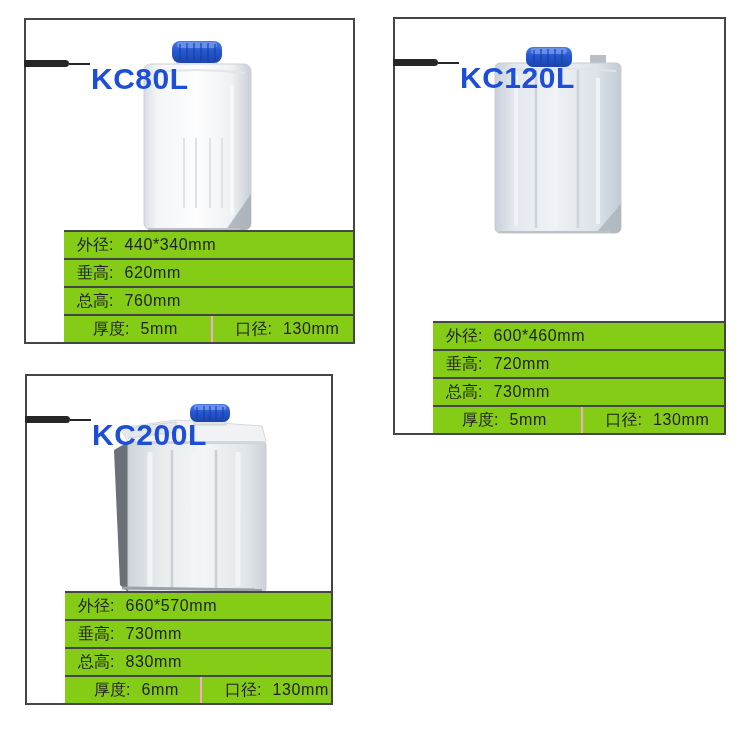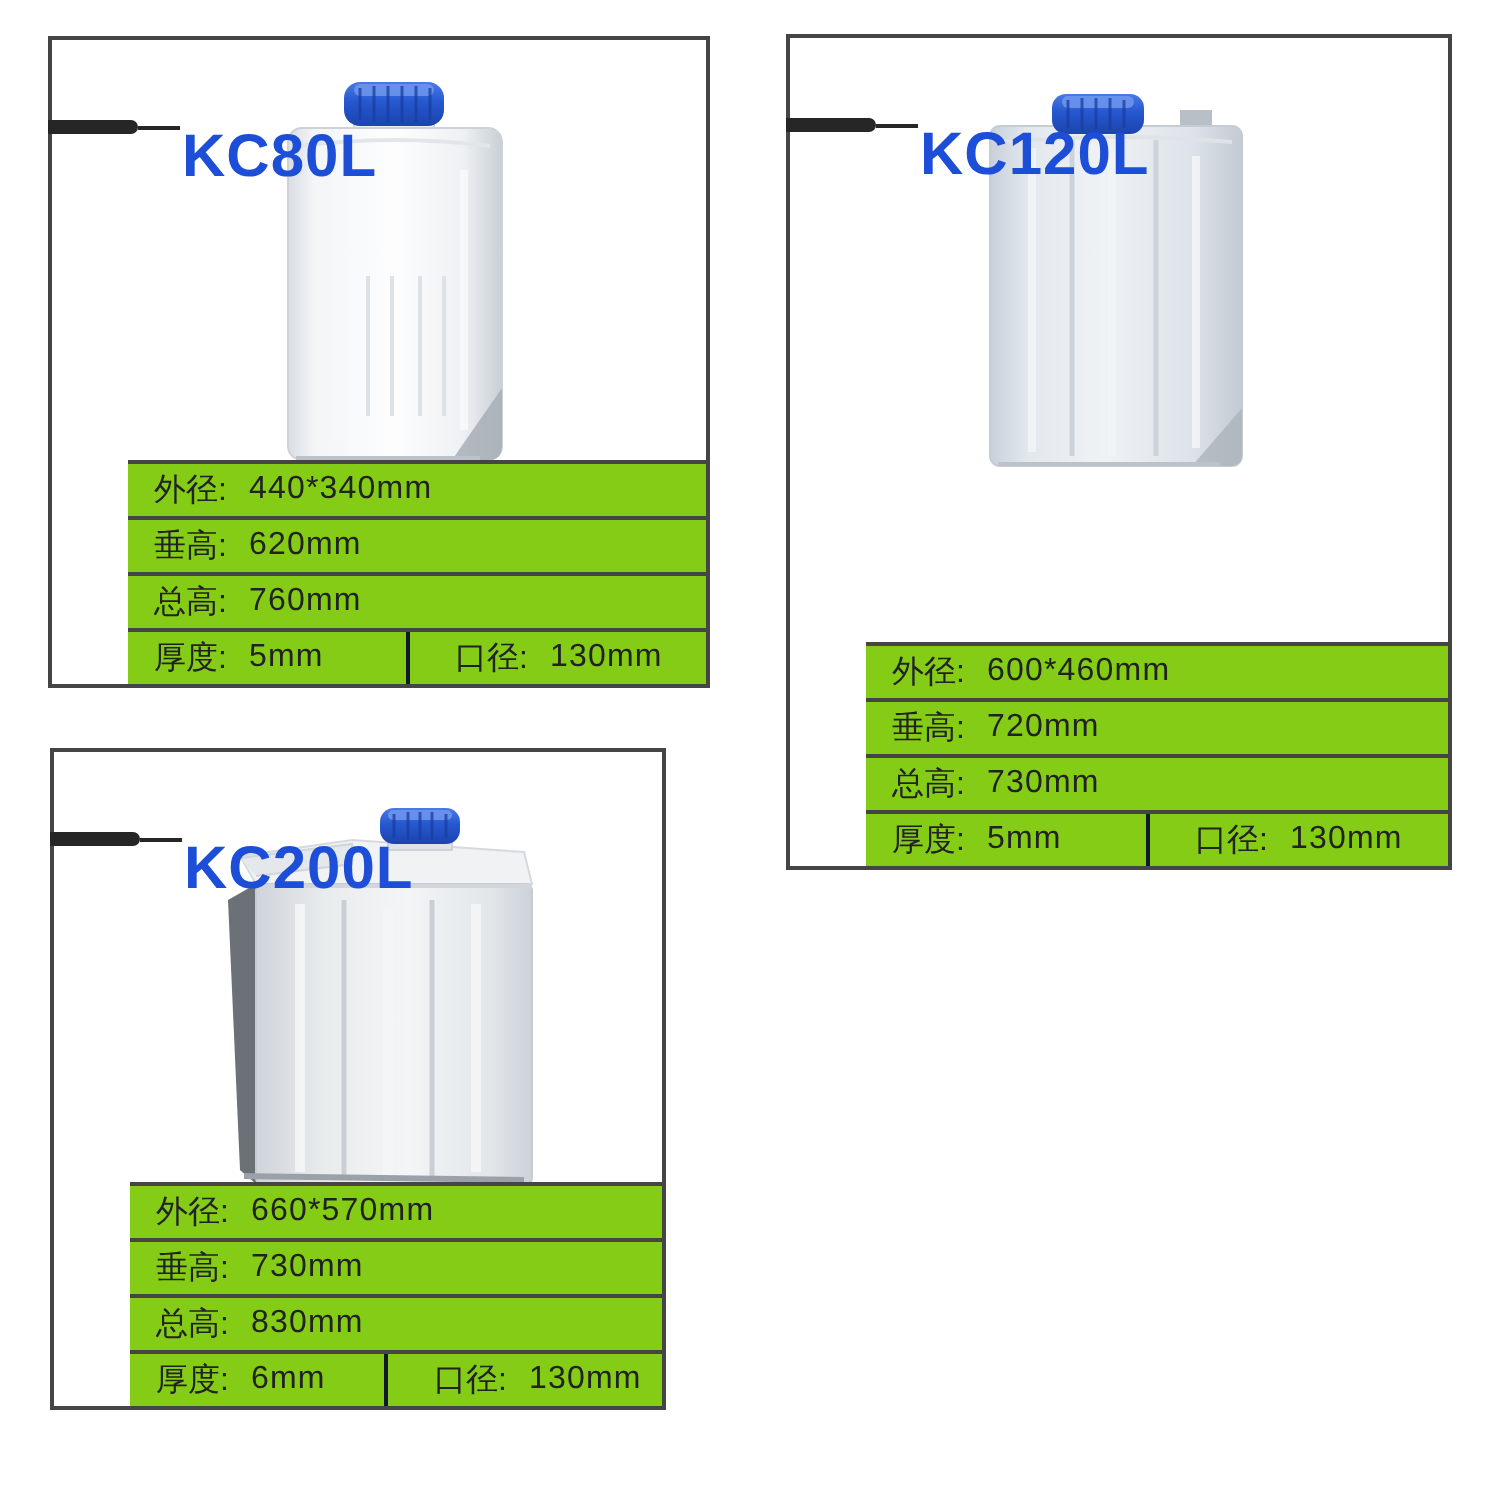--- a/index.html
+++ b/index.html
@@ -52,29 +52,29 @@
   .spec-row {
     display: flex; align-items: center;
     border-top: 2px solid #454545;
     height: 26px;
     padding-left: 13px;
     font-size: 16px;
     color: #222222;
   }
   .spec-label { margin-right: 11px; white-space: nowrap; }
   .spec-value { letter-spacing: 0.6px; white-space: nowrap; }
-  .spec-row.split { padding-left: 0; }
+  .spec-row.split { padding-left: 16px; }
   .split .cell {
     flex: 1; height: 100%;
     display: flex; align-items: center;
     padding-left: 13px;
     box-sizing: border-box;
   }
   .split .cell.cell-right {
-    border-left: 2px solid #0f172a;
+    border-left: 2px solid #f9a8d4;
     padding-left: 23px;
   }
 </style>
 </head>
 <body>
 
 <svg width="0" height="0" style="position:absolute" aria-hidden="true">
   <defs>
     <linearGradient id="gBody1" x1="0" y1="0" x2="1" y2="0">
       <stop offset="0" stop-color="#d9dee3"></stop>

